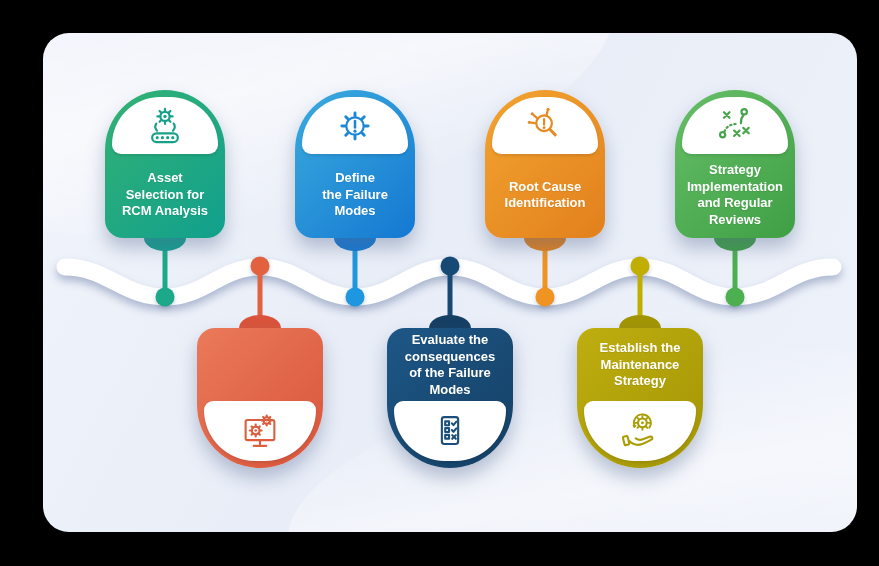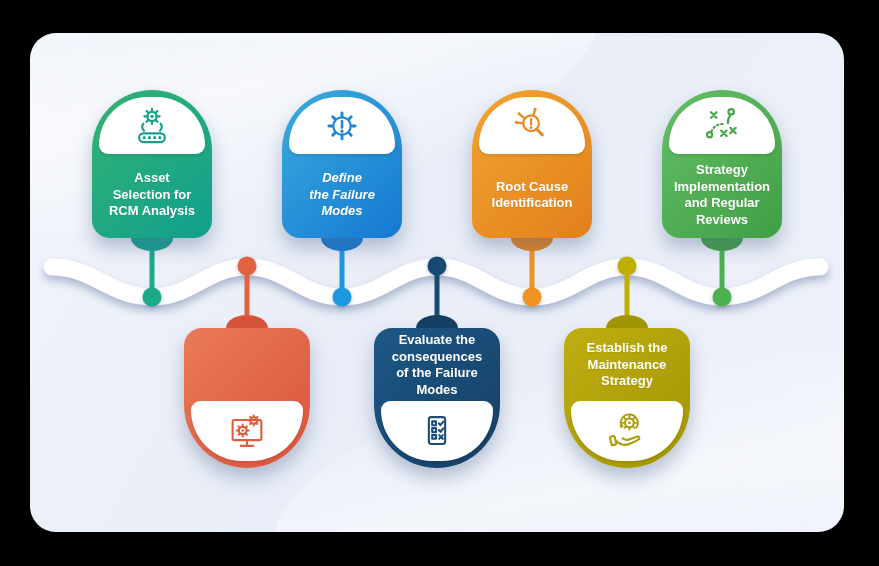--- a/index.html
+++ b/index.html
@@ -3,21 +3,21 @@
 <meta charset="utf-8">
 <style>
   html,body { margin:0; padding:0; }
   body {
     width:879px; height:566px; position:relative;
     background:#000;
     font-family:"Liberation Sans", sans-serif;
     overflow:hidden;
   }
   .panel {
-    position:absolute; left:30px; top:33px; width:814px; height:499px;
+    position:absolute; left:43px; top:33px; width:814px; height:499px;
     border-radius:26px;
     background:linear-gradient(118deg,#f1f4fb 0%,#e8edf7 45%,#eef2fa 100%);
     overflow:hidden;
   }
   .swirl {
     position:absolute; pointer-events:none; border-radius:50%;
   }
   .swirl.s1 {
     left:-120px; top:-80px; width:700px; height:260px; transform:rotate(-14deg);
     background:linear-gradient(180deg,rgba(255,255,255,0) 0%,rgba(255,255,255,0.55) 50%,rgba(255,255,255,0) 100%);
@@ -143,21 +143,21 @@
           <path d="M19.5 17.3v2 M19.5 27.7v2 M13.3 23.5h2 M23.7 23.5h2 M15.2 19.2l1.4 1.4 M22.4 26.4l1.4 1.4 M23.8 19.2l-1.4 1.4 M16.6 26.4l-1.4 1.4"></path>
           <circle cx="31" cy="13" r="3.4"></circle>
           <path d="M31 7.8v1.8 M31 16.4v1.8 M25.8 13h1.8 M34.4 13h1.8 M27.3 9.3l1.3 1.3 M33.4 15.4l1.3 1.3 M34.7 9.3l-1.3 1.3 M28.6 15.4l-1.3 1.3"></path>
         </g>
         <circle class="ic-fill" cx="19.5" cy="23.5" r="1.4"></circle>
         <circle class="ic-fill" cx="31" cy="13" r="1.1"></circle>
       </svg>
     </div>
   </div>
 
-  <div class="card top" style="left: 252px; font-style: italic; --c1: #3bacde; --c2: #1478d2; --dot: #1e96e0; --ic: #1b87d8;">
+  <div class="card top" style="left: 252px; --c1: #3bacde; --c2: #1478d2; --dot: #1e96e0; --ic: #1b87d8;">
     <div class="dome">
       <svg width="44" height="44" viewBox="0 0 48 48">
         <g class="ic">
           <circle cx="24" cy="24" r="9.5"></circle>
           <path style="stroke-width:3.2" d="M24 9.7v3.8 M24 34.5v3.8 M9.7 24h3.8 M34.5 24h3.8 M13.9 13.9l2.7 2.7 M31.4 31.4l2.7 2.7 M34.1 13.9l-2.7 2.7 M16.6 31.4l-2.7 2.7"></path>
           <path style="stroke-width:2.8" d="M24 18.5v7"></path>
         </g>
         <circle class="ic-fill" cx="24" cy="29.6" r="1.7"></circle>
       </svg>
     </div>

